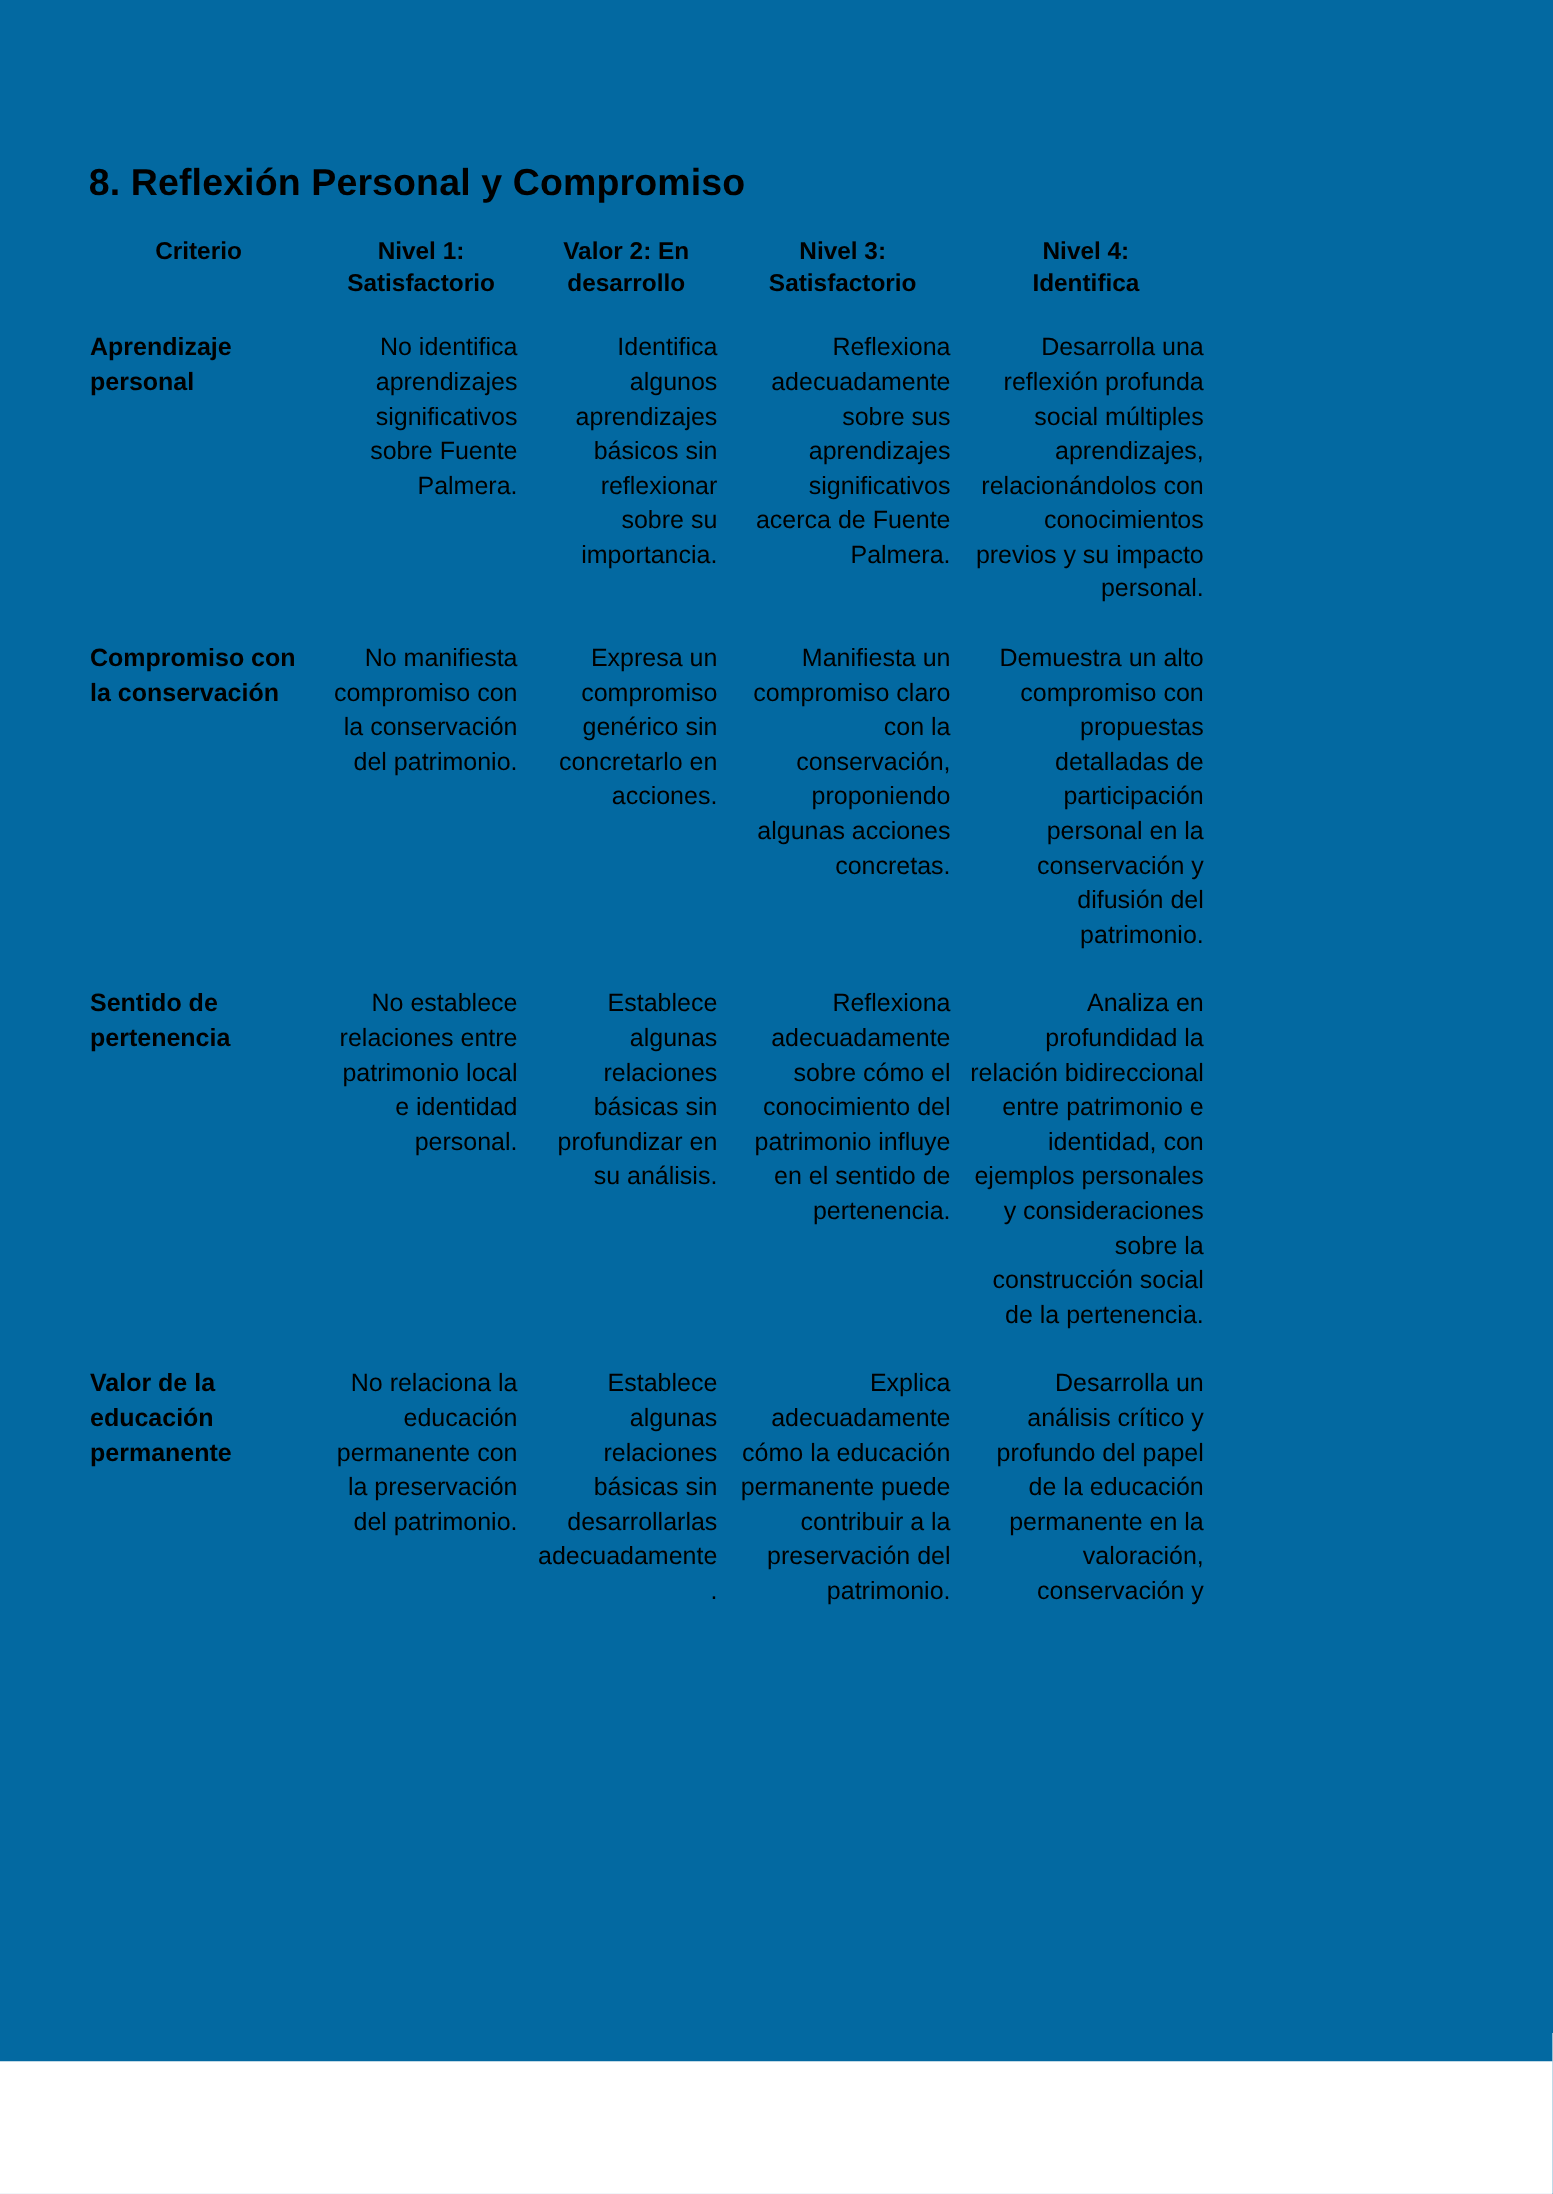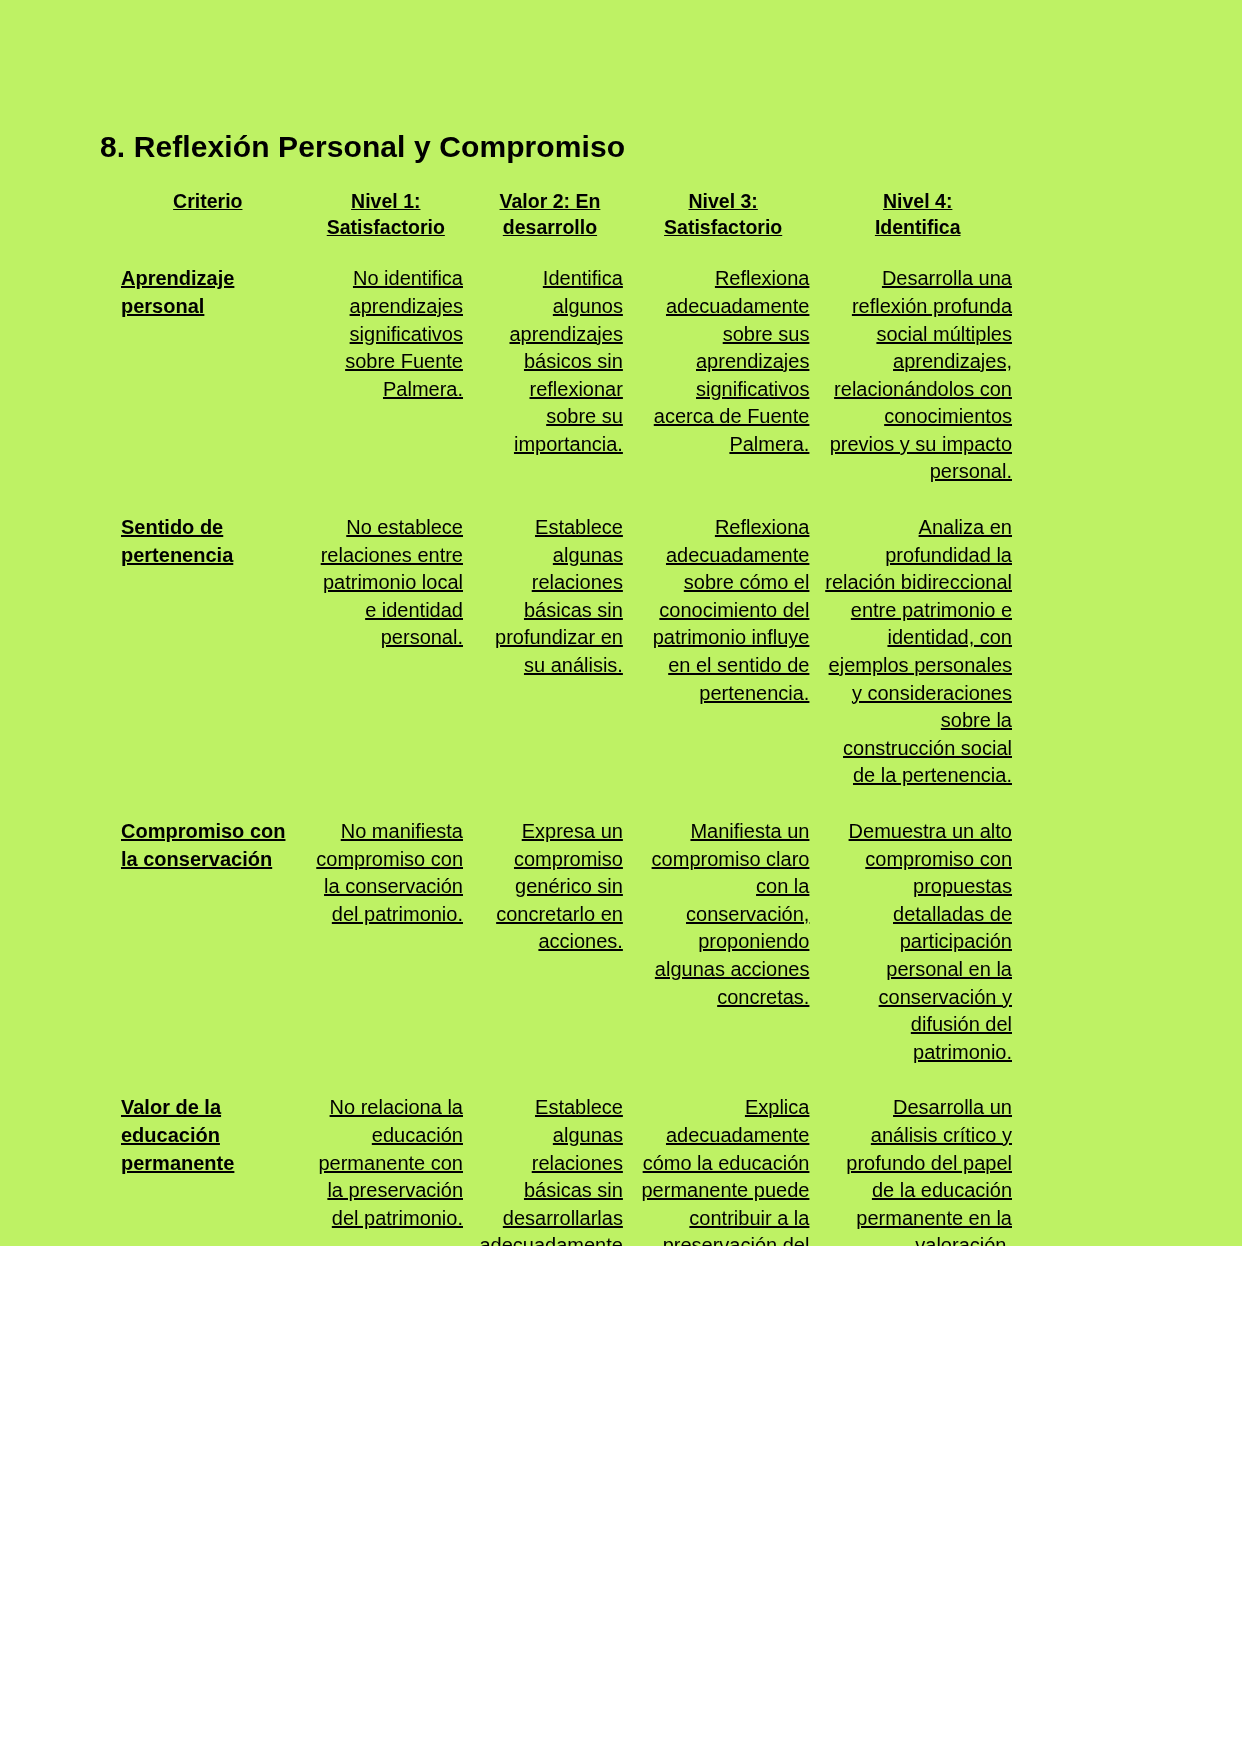--- a/index.html
+++ b/index.html
@@ -10,41 +10,40 @@
   body {
     width: 1242px;
     height: 1755px;
     font-family: "Liberation Sans", sans-serif;
     color: #000000;
     -webkit-font-smoothing: antialiased;
   }
   .page {
     position: relative;
     width: 1242px;
-    height: 1246px;
+    height: 1649px;
     box-sizing: border-box;
-    padding: 128px 130px 0 100px;
-    background: #bef264;
+    padding: 128px 130px 0 71px;
+    background: #0369a1;
     overflow: hidden;
   }
   .doc-title {
     font-size: 30px;
     font-weight: bold;
     letter-spacing: 0.1px;
     line-height: 1.25;
     margin: 0 0 22px 0;
     color: #000000;
   }
   table.rubric {
     border-collapse: collapse;
     border-spacing: 0;
     width: 905px;
-    margin-left: 21px;
+    margin-left: 1px;
     table-layout: fixed;
-    text-decoration: underline;
   }
   table.rubric col.c-criterio { width: 176px; }
   table.rubric col.c-n1 { width: 158px; }
   table.rubric col.c-n2 { width: 150px; }
   table.rubric col.c-n3 { width: 175px; }
   table.rubric col.c-n4 { width: 190px; }
 
   table.rubric th,
   table.rubric td {
     border: none;
@@ -118,33 +117,33 @@
 
       <tr>
         <td class="criterion wrapword">Aprendizaje personal</td>
         <td class="level wrapword">No identifica aprendizajes significativos sobre Fuente Palmera.</td>
         <td class="level wrapword">Identifica algunos aprendizajes básicos sin reflexionar sobre su importancia.</td>
         <td class="level wrapword">Reflexiona adecuadamente sobre sus aprendizajes significativos acerca de Fuente Palmera.</td>
         <td class="level wrapword">Desarrolla una reflexión profunda social múltiples aprendizajes, relacionándolos con conocimientos previos y su impacto personal.</td>
       </tr>
 
       <tr>
+        <td class="criterion wrapword">Compromiso con la conservación</td>
+        <td class="level wrapword">No manifiesta compromiso con la conservación del patrimonio.</td>
+        <td class="level wrapword">Expresa un compromiso genérico sin concretarlo en acciones.</td>
+        <td class="level wrapword">Manifiesta un compromiso claro con la conservación, proponiendo algunas acciones concretas.</td>
+        <td class="level wrapword">Demuestra un alto compromiso con propuestas detalladas de participación personal en la conservación y difusión del patrimonio.</td>
+      </tr>
+
+      <tr>
         <td class="criterion wrapword">Sentido de pertenencia</td>
         <td class="level wrapword">No establece relaciones entre patrimonio local e identidad personal.</td>
         <td class="level wrapword">Establece algunas relaciones básicas sin profundizar en su análisis.</td>
         <td class="level wrapword">Reflexiona adecuadamente sobre cómo el conocimiento del patrimonio influye en el sentido de pertenencia.</td>
         <td class="level wrapword">Analiza en profundidad la relación bidireccional entre patrimonio e identidad, con ejemplos personales y consideraciones sobre la construcción social de la pertenencia.</td>
-      </tr>
-
-      <tr>
-        <td class="criterion wrapword">Compromiso con la conservación</td>
-        <td class="level wrapword">No manifiesta compromiso con la conservación del patrimonio.</td>
-        <td class="level wrapword">Expresa un compromiso genérico sin concretarlo en acciones.</td>
-        <td class="level wrapword">Manifiesta un compromiso claro con la conservación, proponiendo algunas acciones concretas.</td>
-        <td class="level wrapword">Demuestra un alto compromiso con propuestas detalladas de participación personal en la conservación y difusión del patrimonio.</td>
       </tr>
 
       <tr>
         <td class="criterion wrapword">Valor de la educación permanente</td>
         <td class="level wrapword">No relaciona la educación permanente con la preservación del patrimonio.</td>
         <td class="level wrapword">Establece algunas relaciones básicas sin desarrollarlas adecuadamente.</td>
         <td class="level wrapword">Explica adecuadamente cómo la educación permanente puede contribuir a la preservación del patrimonio.</td>
         <td class="level wrapword">Desarrolla un análisis crítico y profundo del papel de la educación permanente en la valoración, conservación y</td>
       </tr>
 

